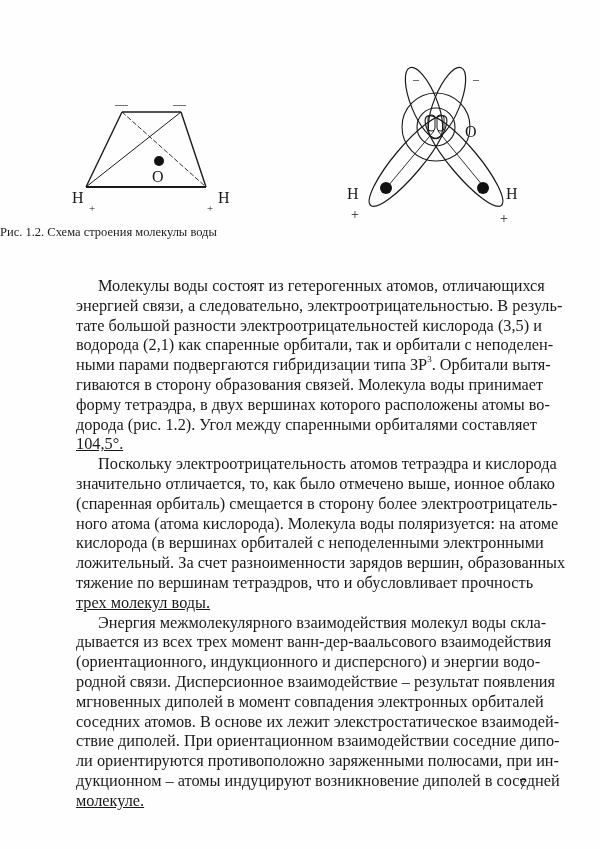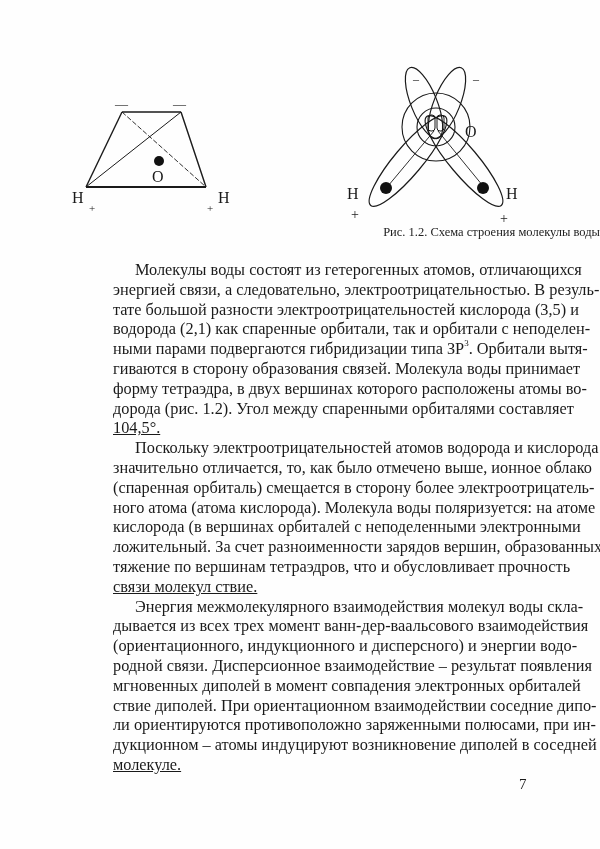--- a/index.html
+++ b/index.html
@@ -2,23 +2,23 @@
 <html><head>
   <meta charset="utf-8">
   <style>
     html, body { margin: 0; padding: 0; background: #ffffff; }
     body { width: 600px; height: 849px; position: relative; overflow: hidden;
            font-family: "Liberation Serif", "DejaVu Serif", serif; color: #1a1a1a; }
     .page { position: absolute; left: 0; top: 0; width: 600px; height: 849px; background: #fefefe; }
     .fig { position: absolute; }
     .fig svg { display: block; overflow: visible; }
     .fig text { font-family: "Liberation Serif", "DejaVu Serif", serif; fill: #1a1a1a; }
-    .caption { position: absolute; left: 0; width: 600px; top: 225px; text-align: right;
+    .caption { position: absolute; left: 0; width: 600px; top: 225px; text-align: left;
                font-size: 12.5px; color: #222; }
-    .body-text { position: absolute; left: 76px; top: 260px; width: 455px; margin-left: 37px; }
+    .body-text { position: absolute; left: 76px; top: 276px; width: 455px; }
     .line { height: 19.8px; line-height: 19.8px; font-size: 16.3px; white-space: nowrap;
             text-align: justify; text-align-last: justify; overflow: visible; }
     .line.last { text-align-last: left; text-decoration: underline; }
     .line.indent { padding-left: 22px; }
     sup { font-size: 9px; line-height: 0; position: relative; top: -2px; vertical-align: super; }
     .page-number { position: absolute; left: 519px; top: 776px; font-size: 15px; }
   </style>
 </head>
 <body>
 
@@ -85,36 +85,37 @@
       <div class="line">тате большой разности электроотрицательностей кислорода (3,5) и</div>
       <div class="line">водорода (2,1) как спаренные орбитали, так и орбитали с неподелен-</div>
       <div class="line"><span>ными парами подвергаются гибридизации типа ЗР</span><sup>3</sup><span>. Орбитали вытя-</span></div>
       <div class="line">гиваются в сторону образования связей. Молекула воды принимает</div>
       <div class="line">форму тетраэдра, в двух вершинах которого расположены атомы во-</div>
       <div class="line">дорода (рис. 1.2). Угол между спаренными орбиталями составляет</div>
       <div class="line last">104,5°.</div>
     </div>
 
     <div>
-      <div class="line indent">Поскольку электроотрицательностей атомов водорода и кислорода</div>
+      <div class="line indent">Поскольку электроотрицательность атомов тетраэдра и кислорода</div>
       <div class="line">значительно отличается, то, как было отмечено выше, ионное облако</div>
       <div class="line">(спаренная орбиталь) смещается в сторону более электроотрицатель-</div>
       <div class="line">ного атома (атома кислорода). Молекула воды поляризуется: на атоме</div>
       <div class="line">кислорода (в вершинах орбиталей с неподеленными электронными</div>
       <div class="line">ложительный. За счет разноименности зарядов вершин, образованных</div>
       <div class="line">тяжение по вершинам тетраэдров, что и обусловливает прочность</div>
-      <div class="line last">связи молекул ствие.</div>
+      <div class="line last">трех молекул воды.</div>
     </div>
 
     <div>
       <div class="line indent">Энергия межмолекулярного взаимодействия молекул воды скла-</div>
       <div class="line">дывается из всех трех момент ванн-дер-ваальсового взаимодействия</div>
       <div class="line">(ориентационного, индукционного и дисперсного) и энергии водо-</div>
       <div class="line">родной связи. Дисперсионное взаимодействие – результат появления</div>
       <div class="line">мгновенных диполей в момент совпадения электронных орбиталей</div>
+      <div class="line">соседних атомов. В основе их лежит элекстростатическое взаимодей-</div>
       <div class="line">ствие диполей. При ориентационном взаимодействии соседние дипо-</div>
       <div class="line">ли ориентируются противоположно заряженными полюсами, при ин-</div>
       <div class="line">дукционном – атомы индуцируют возникновение диполей в соседней</div>
       <div class="line last">молекуле.</div>
     </div>
   </div>
 
   <div class="page-number">7</div>
 </div>
 

